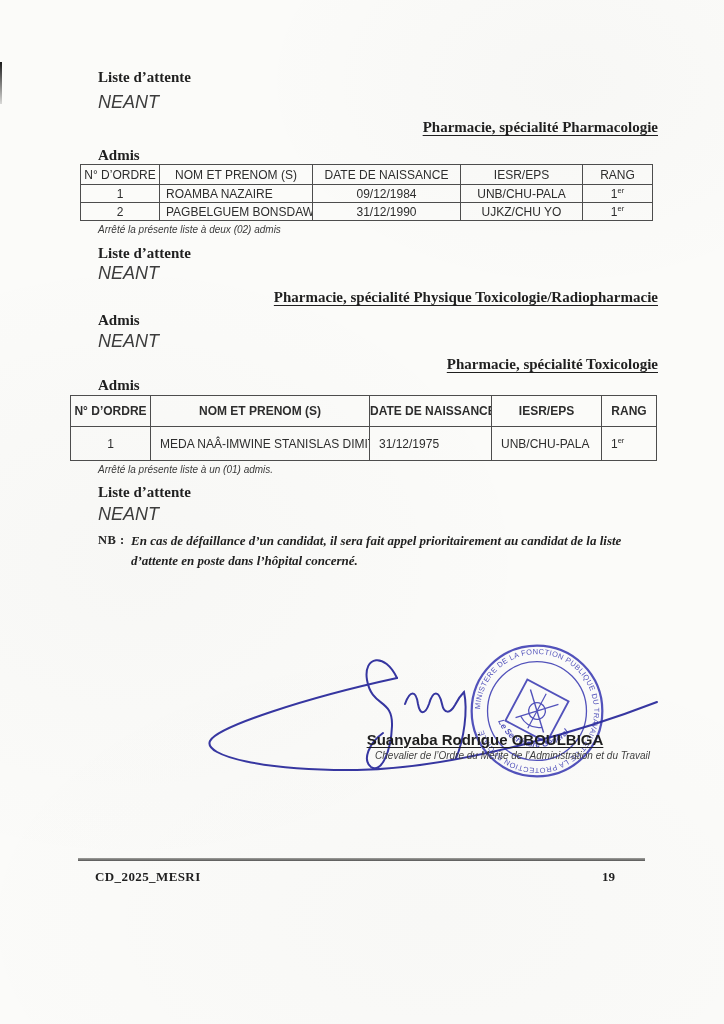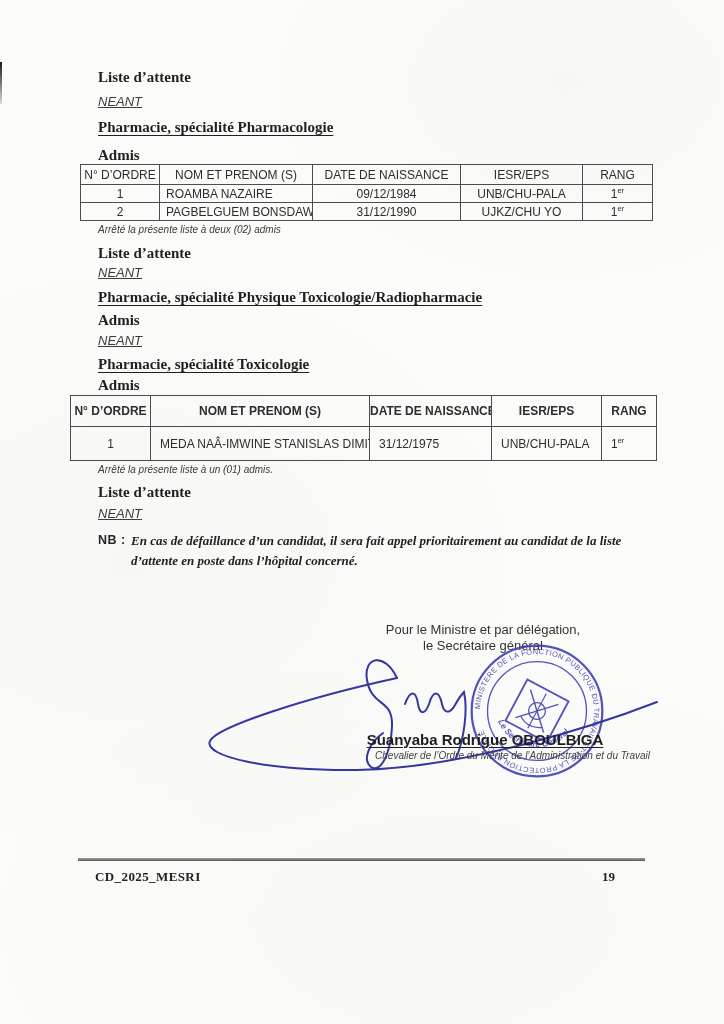--- a/index.html
+++ b/index.html
@@ -13,22 +13,22 @@
       #fbfbf9;
     overflow:hidden;
     font-family:"Liberation Serif", serif;
     color:#262626;
   }
   .scan-edge { position:absolute; left:0; top:62px; width:2px; height:42px;
     background:linear-gradient(#1a1a1a,rgba(26,26,26,0.15)); }
   .content { position:absolute; left:98px; top:66px; width:560px; }
 
   .sec-title { font-family:"Liberation Serif",serif; font-weight:bold; font-size:15px; line-height:18px; color:#1f1f1f; }
-  .u { text-decoration:underline; text-underline-offset:3px; }
-  .neant { font-family:"Liberation Sans",sans-serif; font-style:italic; font-size:13px; line-height:16px; color:#3c3c3c;text-decoration:underline; }
+  .u { text-decoration:underline; text-underline-offset:3px;text-align:right; }
+  .neant { font-family:"Liberation Sans",sans-serif; font-style:italic; font-size:18px; line-height:16px; color:#3c3c3c; }
   .note { font-family:"Liberation Sans",sans-serif; font-style:italic; font-size:10px; line-height:15px; color:#3a3a3a; }
 
   table { border-collapse:collapse; font-family:"Liberation Sans",sans-serif; color:#2d2d2d; table-layout:fixed; }
   th, td { border:1px solid #4d4d4d; overflow:hidden; white-space:nowrap; }
   sup.rank-sup { font-size:7.5px; vertical-align:super; line-height:0; }
 
   .t1 { width:572px; margin-left:-18px; margin-top:0; font-size:12px; }
   .t1 th { font-weight:normal; height:20px; text-align:center; font-size:12px; }
   .t1 td { height:18px; text-align:center; }
   .t1 td.cell-nom { text-align:left; padding-left:6px; }
@@ -37,21 +37,21 @@
   .t2 th { font-weight:bold; height:31px; text-align:center; }
   .t2 td { height:34px; }
   .t2 td.cell-ordre { text-align:center; }
   .t2 td.cell-left { text-align:left; padding-left:9px; }
 
   .mt2{margin-top:2px}.mt3{margin-top:3px}.mt4{margin-top:4px}.mt5{margin-top:5px}
   .mt6{margin-top:6px}.mt7{margin-top:7px}.mt8{margin-top:8px}
   .mt10{margin-top:10px}.mt1{margin-top:1px}
 
   .nb { display:flex; margin-top:9px; }
-  .nb-label { font-family:Liberation Sans, sans-serif; font-weight:bold; font-size:12.5px; width:33px; flex:0 0 33px; padding-top:2px; letter-spacing:0.5px; }
+  .nb-label { font-family:Liberation Serif, serif; font-weight:bold; font-size:12.5px; width:33px; flex:0 0 33px; padding-top:2px; letter-spacing:0.5px; }
   .nb-text { font-family:"Liberation Serif",serif; font-weight:bold; font-style:italic; font-size:13px; line-height:1.55; width:500px; color:#222; }
 
   .sig-block { position:absolute; left:0; top:618px; width:724px; height:180px; }
   .sig-lines { position:absolute; left:358px; top:4px; width:250px; text-align:center;
     font-family:"Liberation Sans",sans-serif; font-size:13px; line-height:16px; color:#333; }
   .sig-name { position:absolute; left:340px; top:113px; width:290px; text-align:center;
     font-family:"Liberation Sans",sans-serif; font-weight:bold; font-size:15px; color:#1e1e1e;
     text-decoration:underline; text-underline-offset:2px; }
   .sig-title { position:absolute; left:320px; top:132px; width:330px; text-align:right;
     font-family:"Liberation Sans",sans-serif; font-style:italic; font-size:10px; color:#3f3f3f; }
@@ -157,24 +157,20 @@
     <div class="sec-title mt6">Liste d’attente</div>
     <div class="neant mt5">NEANT</div>
 
     <div class="nb">
       <div class="nb-label">NB :</div>
       <div class="nb-text">En cas de défaillance d’un candidat, il sera fait appel prioritairement au candidat de la liste d’attente en poste dans l’hôpital concerné.</div>
     </div>
   </div>
 
   <div class="sig-block">
-    <div class="sig-lines">
-      <div>Pour le Ministre et par délégation,</div>
-      <div>le Secrétaire général</div>
-    </div>
 
     <svg class="stamp" width="140" height="140" viewBox="0 0 150 150">
       <g stroke="#3a3ab2" fill="none">
         <circle cx="75" cy="75" r="70" stroke-width="2.4"></circle>
         <circle cx="75" cy="75" r="53" stroke-width="1.4"></circle>
         <g transform="rotate(28 75 75)">
           <rect x="50" y="50" width="50" height="50" stroke-width="2"></rect>
           <line x1="58" y1="58" x2="92" y2="92" stroke-width="1.5"></line>
           <line x1="92" y1="58" x2="58" y2="92" stroke-width="1.5"></line>
           <line x1="75" y1="54" x2="75" y2="96" stroke-width="1.3"></line>

